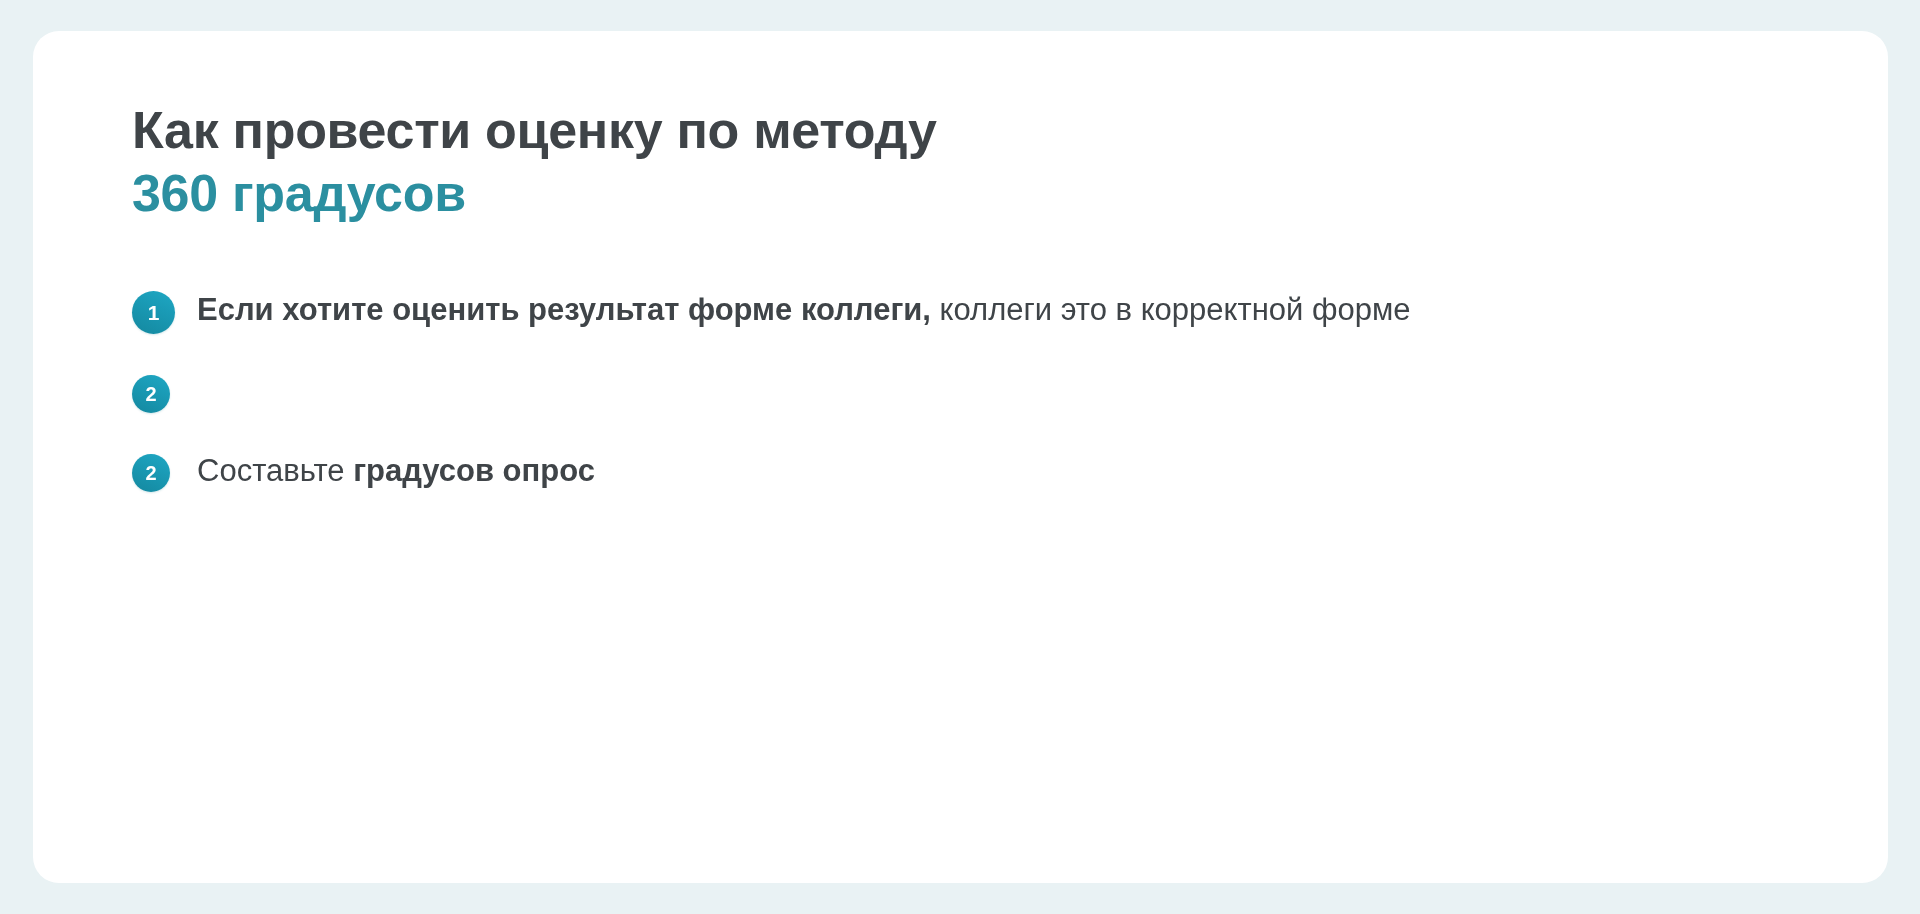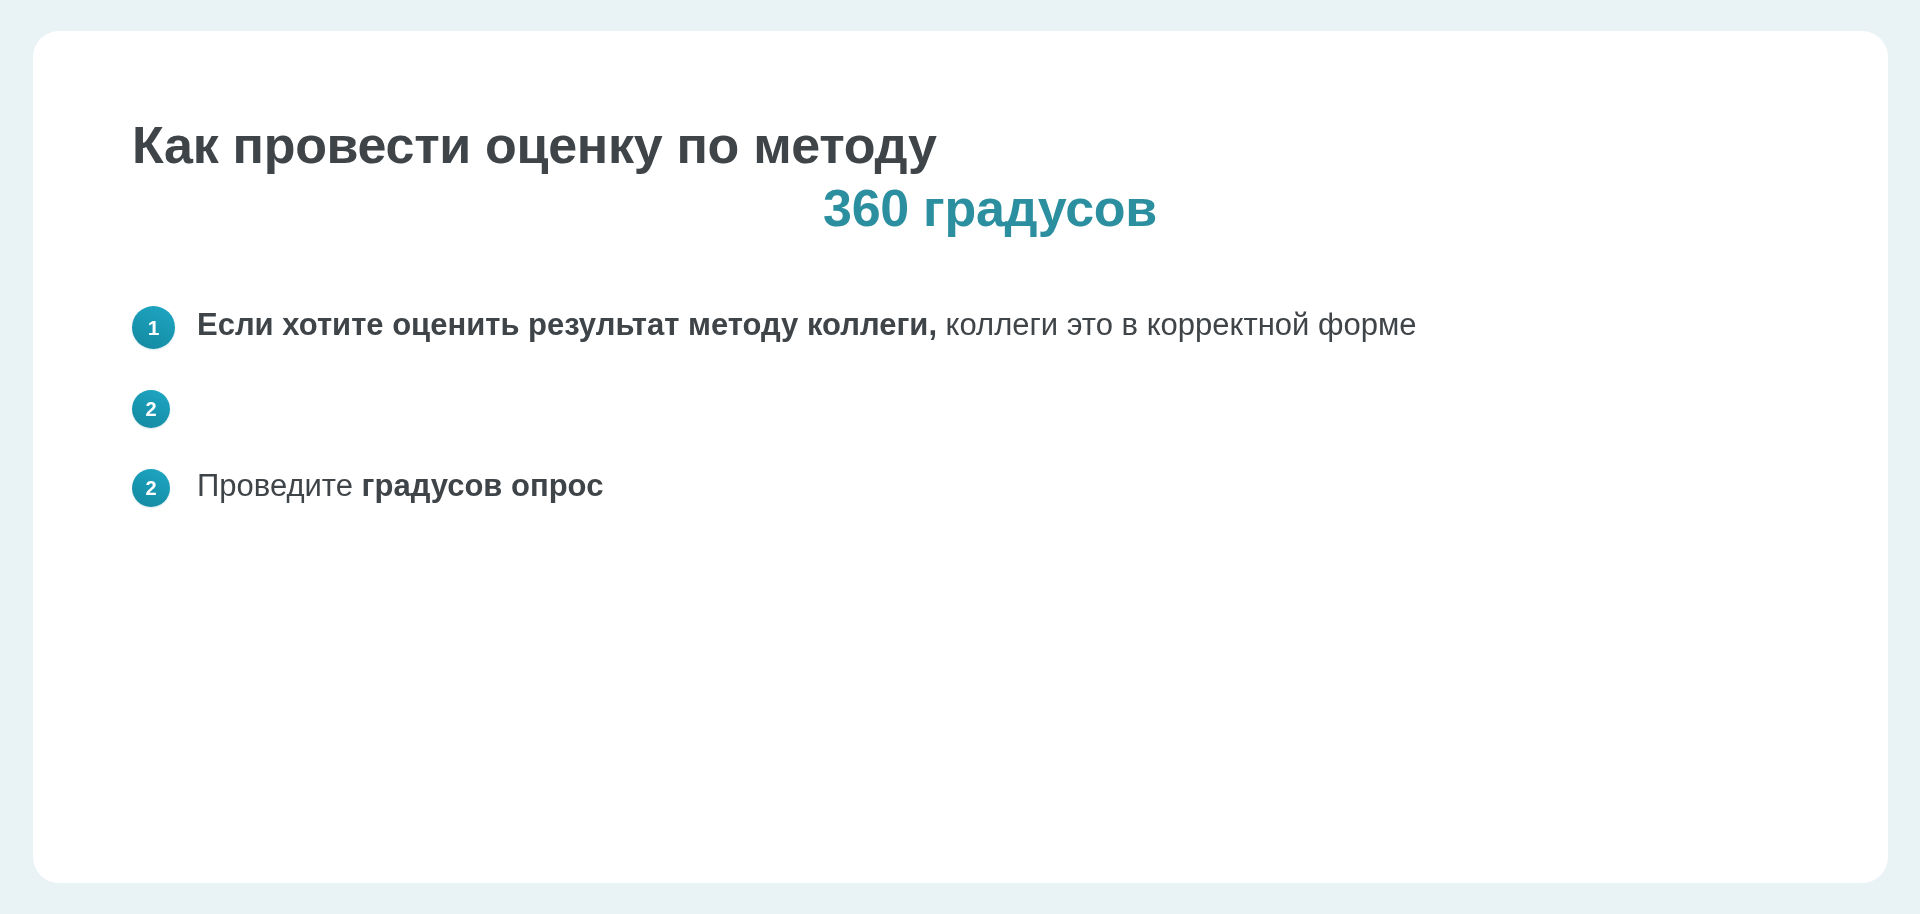--- a/index.html
+++ b/index.html
@@ -33,40 +33,38 @@
     border-radius: 26px;
     box-sizing: border-box;
     overflow: hidden;
   }
 
   .card-inner {
     position: absolute;
     left: 99px;
     top: 68px;
     right: 40px;
-    margin-top: 15px;
   }
 
   
   .title {
     margin: 0;
     padding: 0;
     font-size: 52px;
     font-weight: 700;
     line-height: 1.22;
     letter-spacing: -0.3px;
     color: #3f4448;
   }
   .title-line {
     display: block;
     white-space: nowrap;
   }
   .title-line.accent {
     color: #2b8fa0;
-    text-align: center;
   }
 
   
   .steps {
     margin: 0;
     padding: 0;
     list-style: none;
     margin-top: 62px;
   }
 
@@ -130,31 +128,31 @@
       <h1 class="title">
         <span class="title-line">Как провести оценку по методу</span>
         <span class="title-line accent">360 градусов</span>
       </h1>
 
       <ul class="steps">
 
         <li class="step step--lead">
           <span class="badge">1</span>
           <span class="step-text">
-            <b class="strong">Если хотите оценить результат методу коллеги,</b><span> коллеги это в корректной форме</span>
+            <b class="strong">Если хотите оценить результат форме коллеги,</b><span> коллеги это в корректной форме</span>
           </span>
         </li>
 
         <li class="step">
           <span class="badge">2</span>
         </li>
 
         <li class="step">
           <span class="badge">2</span>
           <span class="step-text">
-            <span>Проведите </span><b class="strong">градусов опрос</b><span></span>
+            <span>Составьте </span><b class="strong">градусов опрос</b><span></span>
           </span>
         </li>
 
       </ul>
     </div>
   </div>
 </div>
 
 </body></html>

